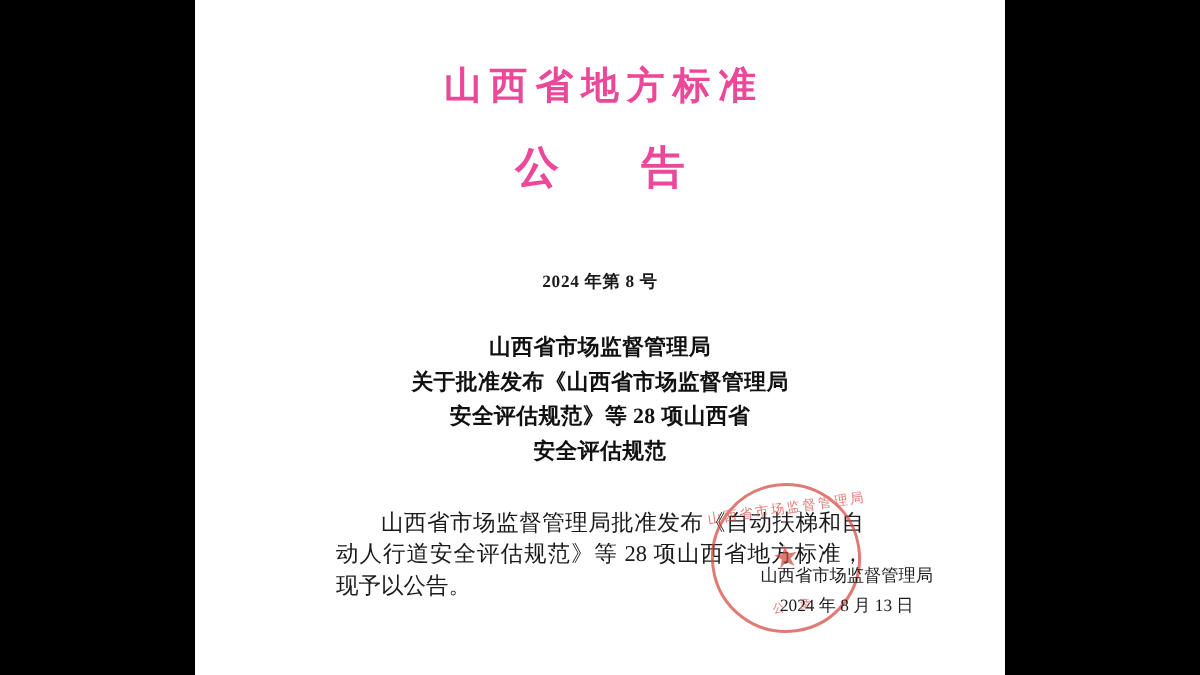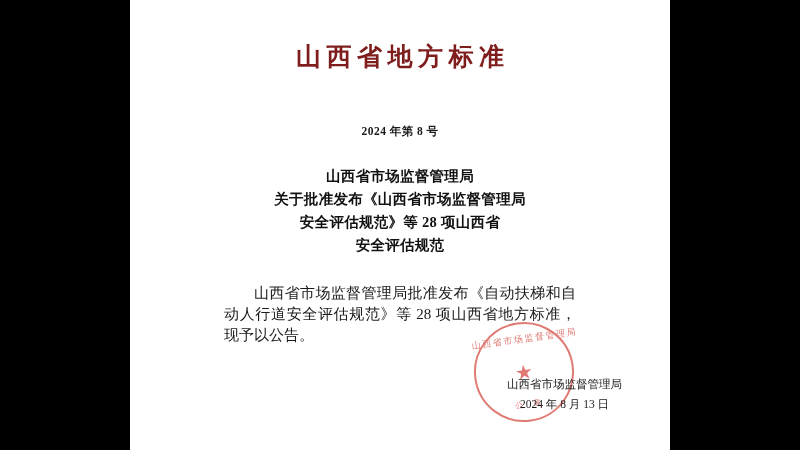--- a/index.html
+++ b/index.html
@@ -24,21 +24,21 @@
     position: absolute;
     left: 130px;
     top: 0;
     width: 540px;
     height: 450px;
     background: #ffffff;
     overflow: hidden;
   }
   .doc-title {
     text-align: center;
-    color: #7f1d1d;
+    color: #ec4899;
     font-family: "DejaVu Serif", "Liberation Serif", serif;
     font-weight: 700;
     letter-spacing: 0.22em;
     text-indent: 0.22em;
   }
   .title-line1 {
     margin-top: 42px;
     font-size: 25px;
     line-height: 30px;
   }
@@ -141,20 +141,21 @@
   }
 </style>
 </head>
 <body>
 
 <div id="page">
   <div class="sheet">
 
     <div class="doc-title title-line1">山西省地方标准</div>
 
+    <div class="doc-title title-line2">公　告</div>
 
     <div class="issue-no">2024 年第 8 号</div>
 
     <div class="subject">
       <div>山西省市场监督管理局</div>
       <div>关于批准发布《山西省市场监督管理局</div>
       <div>安全评估规范》等 28 项山西省</div>
       <div>安全评估规范</div>
     </div>
 

